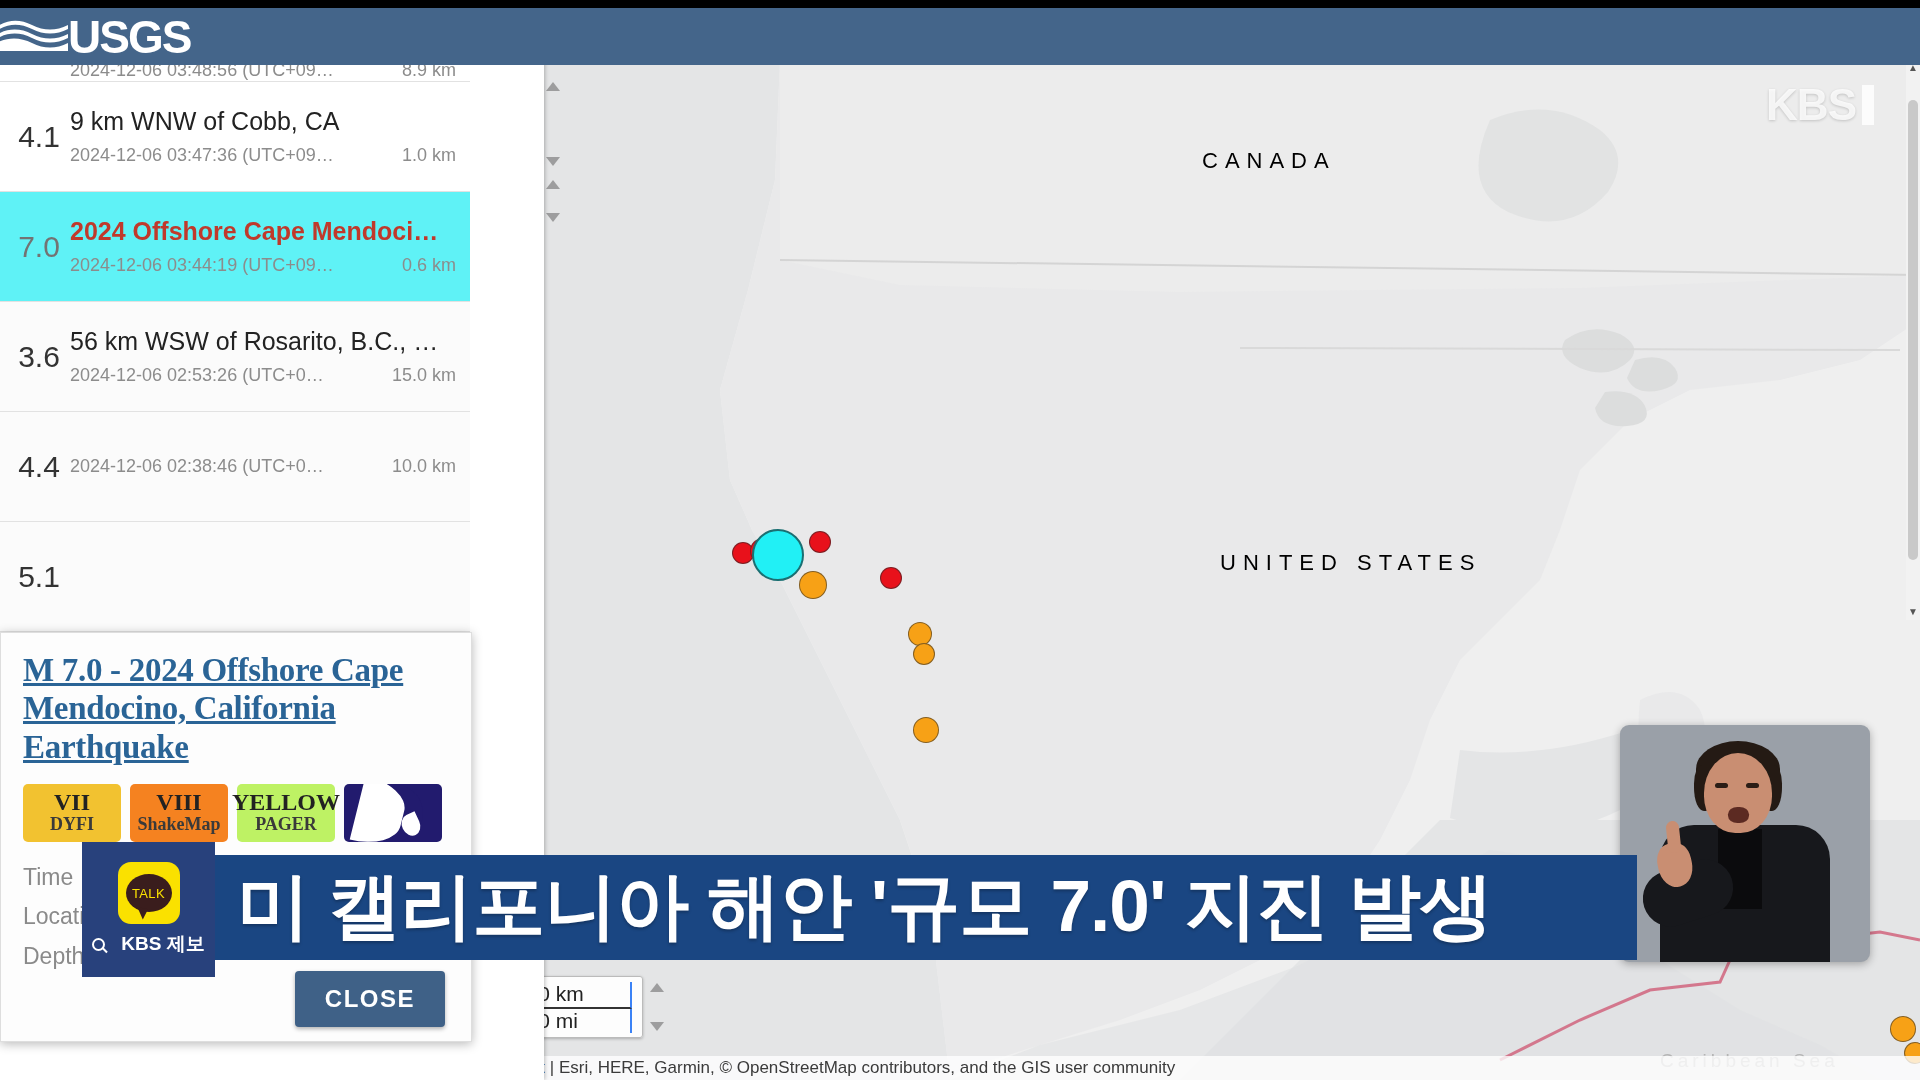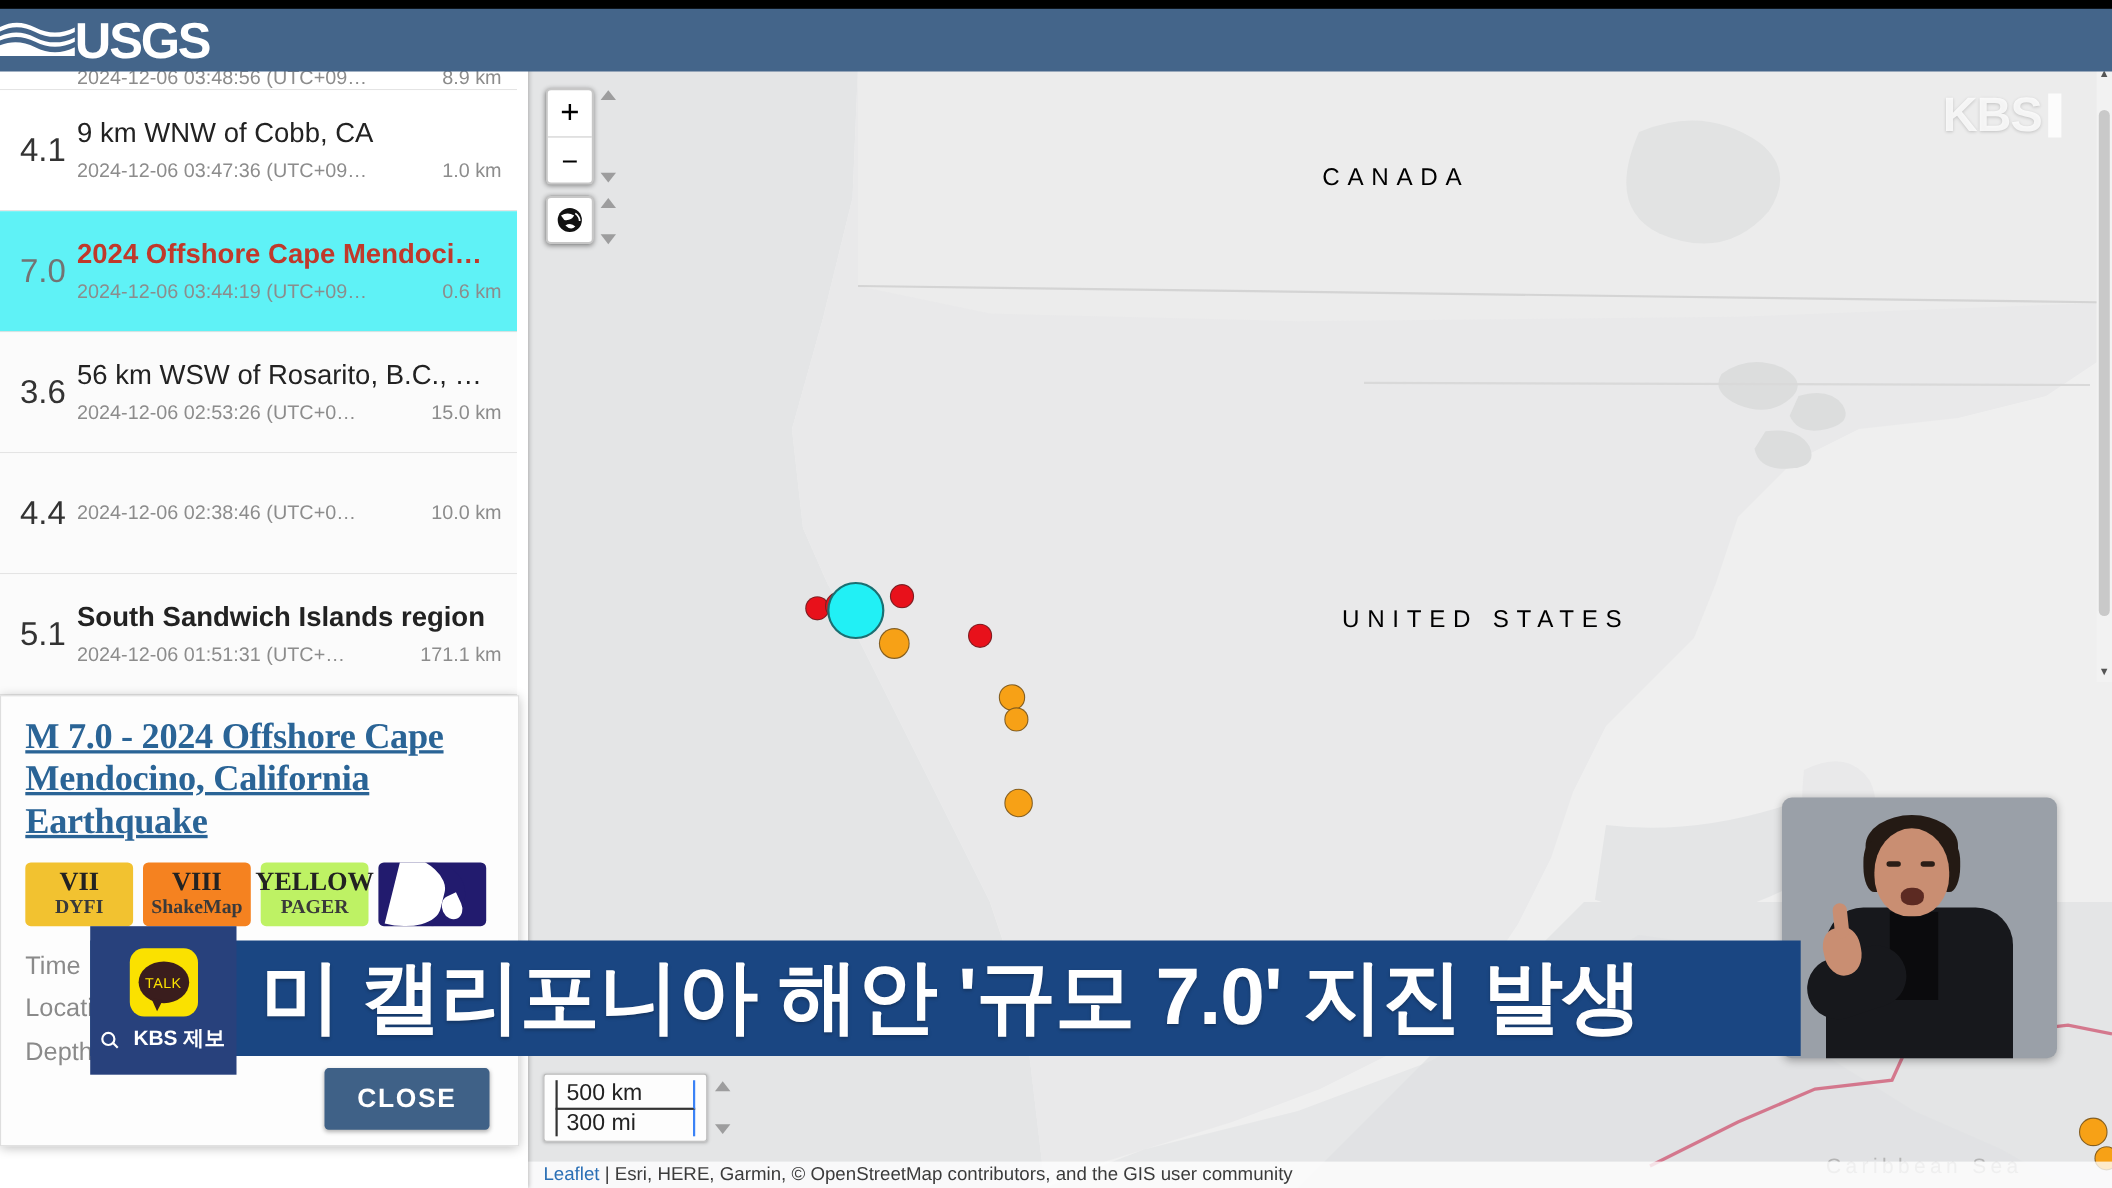--- a/index.html
+++ b/index.html
@@ -29,21 +29,21 @@
   }
   .usgs-wave { width:74px; height:40px; margin-left:-4px; }
   .usgs-word {
     color:#ffffff; font-weight:800; font-size:46px; letter-spacing:-2px;
     font-family:"Liberation Sans",sans-serif; line-height:1;
     margin-left:-2px;
   }
 
   
   #event-list-panel {
-    position:absolute; left:0; top:60px; width:480px; height:1020px;
+    position:absolute; left:0; top:60px; width:544px; height:1020px;
     background:#ffffff; z-index:20; overflow:hidden;
     box-shadow:1px 0 4px rgba(0,0,0,0.25);
   }
   #event-list {
     position:absolute; left:0; top:0; width:470px;
   }
   .evt-row {
     position:relative;
     height:110px;
     border-bottom:1px solid #e2e2e2;
@@ -495,27 +495,20 @@
       <div class="evt-body">
         <div class="evt-meta">
           <span class="evt-time">2024-12-06 02:38:46 (UTC+0…</span>
           <span class="evt-depth">10.0 km</span>
         </div>
       </div>
     </div>
 
     <div class="evt-row alt">
       <div class="evt-mag">5.1</div>
-      <div class="evt-body">
-        <div class="evt-title bold">South Sandwich Islands region</div>
-        <div class="evt-meta">
-          <span class="evt-time">2024-12-06 01:51:31 (UTC+…</span>
-          <span class="evt-depth">171.1 km</span>
-        </div>
-      </div>
     </div>
 
   </div>
 </div>
 
 <div id="list-scrollbar">
   <div class="scroll-arrow" style="top:2px;">▲</div>
   <div id="list-scroll-thumb"></div>
   <div class="scroll-arrow" style="bottom:2px;">▼</div>
 </div>

